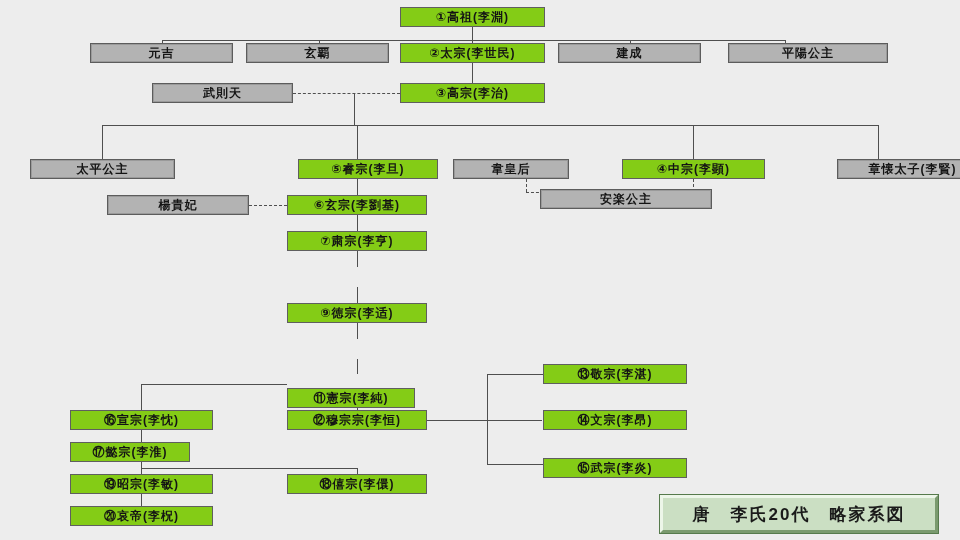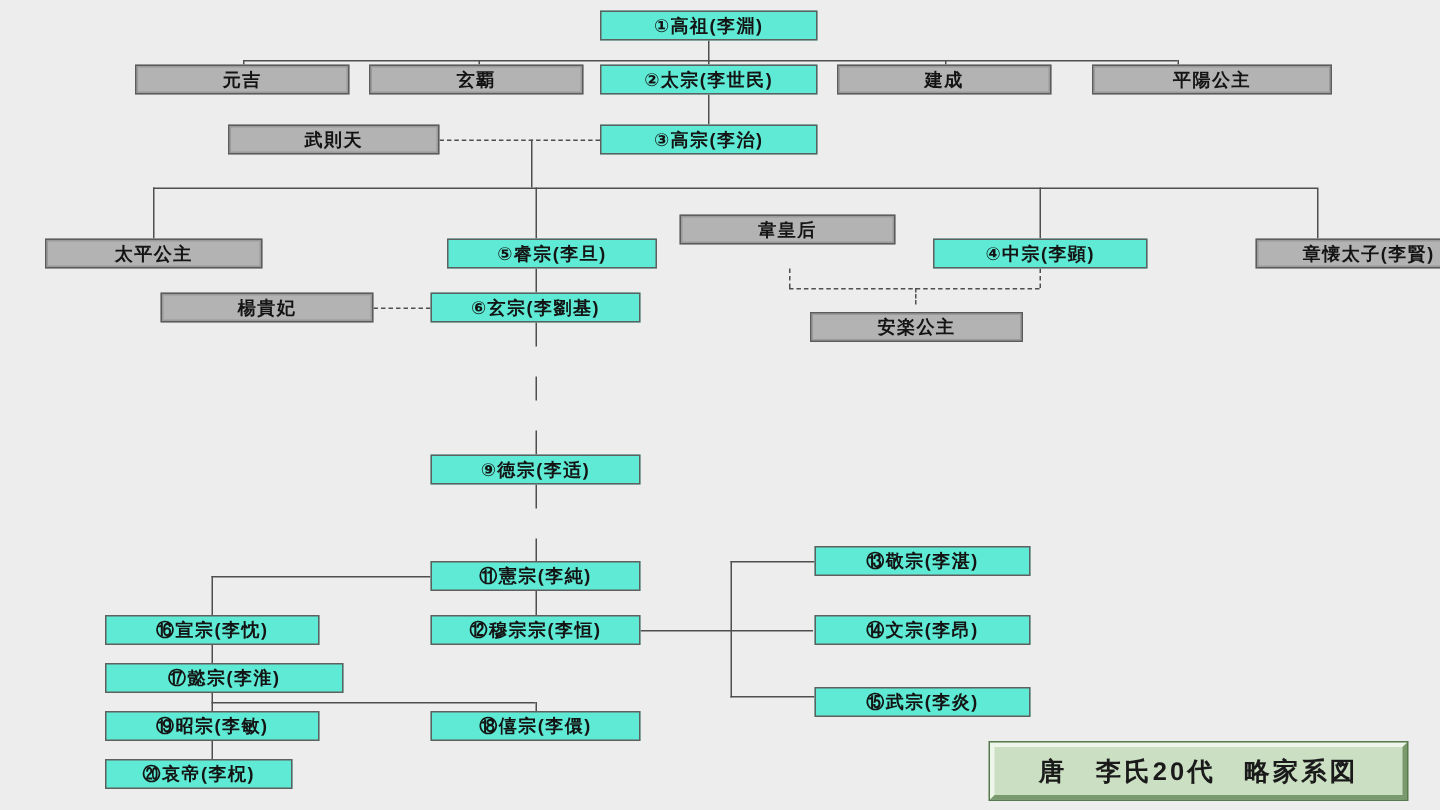--- a/index.html
+++ b/index.html
@@ -13,21 +13,21 @@
   .ln{position:absolute;background:#4f4f4f;}
   .dh{position:absolute;height:0;border-top:1px dashed #4f4f4f;}
   .dv{position:absolute;width:0;border-left:1px dashed #4f4f4f;}
   
   .node{
     position:absolute;height:20px;box-sizing:border-box;
     display:flex;align-items:center;justify-content:center;
     font-size:12px;font-weight:bold;color:#141414;letter-spacing:1px;
     white-space:nowrap;
   }
-  .emperor{background:#5eead4;border:1px solid #5f5f5f;}
+  .emperor{background:#84cc16;border:1px solid #5f5f5f;}
   .relative{background:#b3b3b3;border:1px solid #5c5c5c;box-shadow:inset 0 0 0 1px #9a9a9a;}
   
   .title-box{
     position:absolute;left:660px;top:495px;width:278px;height:38px;box-sizing:border-box;
     background:#cbdfc3;
     border:3px solid;
     border-color:#edf6e9 #7a9a6e #7a9a6e #edf6e9;
     outline:1px solid #567a4c;
     display:flex;align-items:center;justify-content:center;
     font-size:17px;font-weight:bold;color:#1a1a1a;letter-spacing:2px;
@@ -103,71 +103,74 @@
   <div class="node emperor" style="left:400px;top:83px;width:145px">
       <span>③高宗(李治)</span>
     </div>
 
   <div class="node relative" style="left:30px;top:159px;width:145px">
       <span>太平公主</span>
     </div>
   <div class="node emperor" style="left:298px;top:159px;width:140px">
       <span>⑤睿宗(李旦)</span>
     </div>
-  <div class="node relative" style="left:453px;top:143px;width:144px">
+  <div class="node relative" style="left:453px;top:159px;width:116px">
       <span>韋皇后</span>
     </div>
   <div class="node emperor" style="left:622px;top:159px;width:143px">
       <span>④中宗(李顕)</span>
     </div>
   <div class="node relative" style="left:837px;top:159px;width:151px">
       <span>章懐太子(李賢)</span>
     </div>
 
   <div class="node relative" style="left:107px;top:195px;width:142px">
       <span>楊貴妃</span>
     </div>
   <div class="node emperor" style="left:287px;top:195px;width:140px">
       <span>⑥玄宗(李劉基)</span>
     </div>
 
-  <div class="node relative" style="left:540px;top:208px;width:142px">
+  <div class="node relative" style="left:540px;top:189px;width:172px">
       <span>安楽公主</span>
     </div>
 
+  <div class="node emperor" style="left:287px;top:231px;width:140px">
+      <span>⑦粛宗(李亨)</span>
+    </div>
   <div class="node emperor" style="left:287px;top:303px;width:140px">
       <span>⑨徳宗(李适)</span>
     </div>
-  <div class="node emperor" style="left:287px;top:374px;width:140px">
+  <div class="node emperor" style="left:287px;top:388px;width:128px">
       <span>⑪憲宗(李純)</span>
     </div>
   <div class="node emperor" style="left:287px;top:410px;width:140px">
       <span>⑫穆宗宗(李恒)</span>
     </div>
 
   <div class="node emperor" style="left:543px;top:364px;width:144px">
       <span>⑬敬宗(李湛)</span>
     </div>
   <div class="node emperor" style="left:543px;top:410px;width:144px">
       <span>⑭文宗(李昂)</span>
     </div>
   <div class="node emperor" style="left:543px;top:458px;width:144px">
       <span>⑮武宗(李炎)</span>
     </div>
 
   <div class="node emperor" style="left:70px;top:410px;width:143px">
       <span>⑯宣宗(李忱)</span>
     </div>
-  <div class="node emperor" style="left:70px;top:442px;width:159px">
+  <div class="node emperor" style="left:70px;top:442px;width:120px">
       <span>⑰懿宗(李淮)</span>
     </div>
   <div class="node emperor" style="left:70px;top:474px;width:143px">
       <span>⑲昭宗(李敏)</span>
     </div>
-  <div class="node emperor" style="left:70px;top:506px;width:125px">
+  <div class="node emperor" style="left:70px;top:506px;width:143px">
       <span>⑳哀帝(李柷)</span>
     </div>
 
   <div class="node emperor" style="left:287px;top:474px;width:140px">
       <span>⑱僖宗(李儇)</span>
     </div>
 
   <div class="title-box">
     <span>唐　李氏20代　略家系図</span>
   </div>

